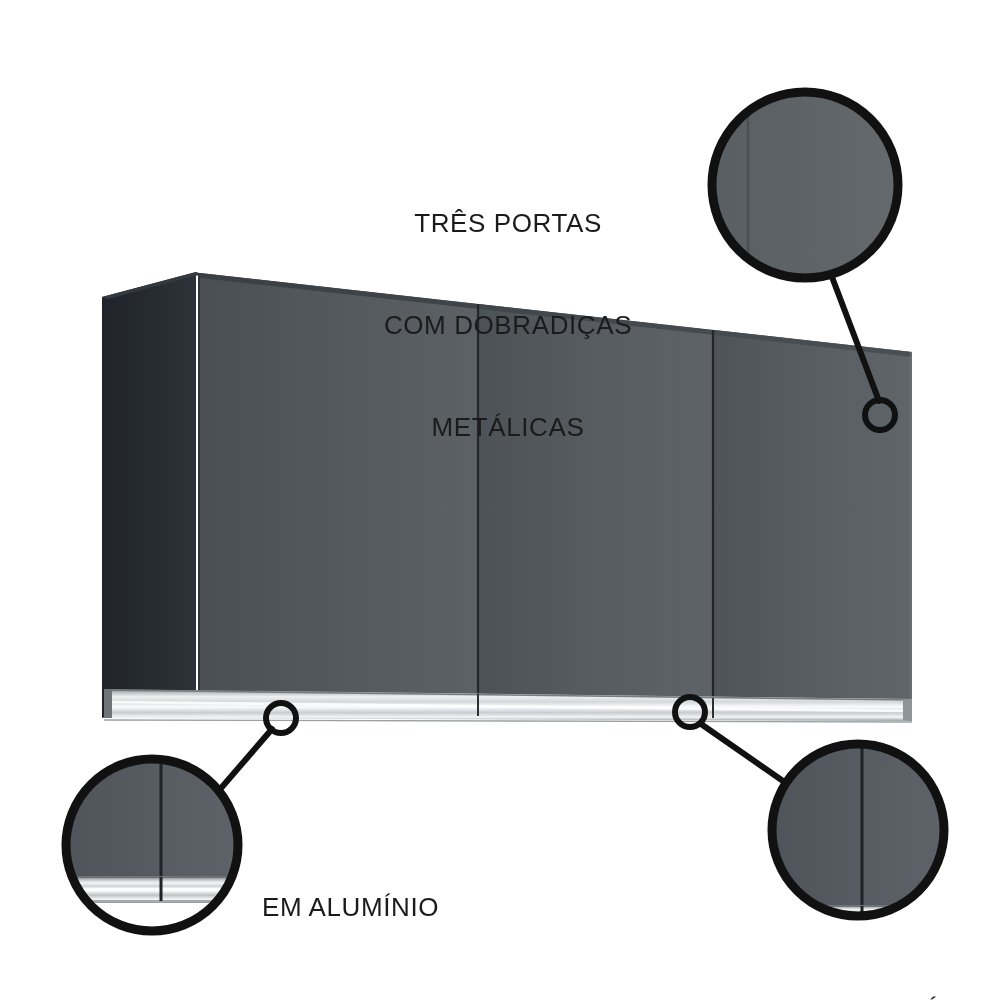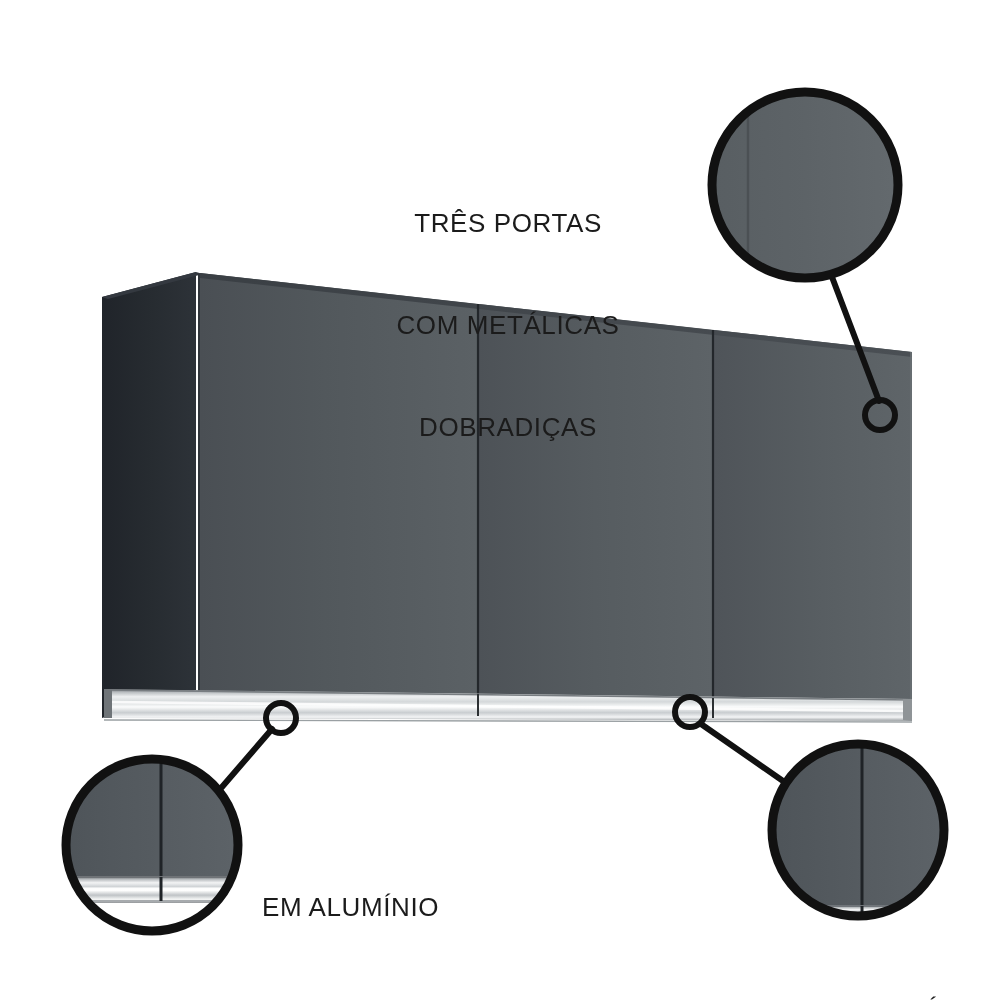--- a/index.html
+++ b/index.html
@@ -228,22 +228,22 @@
         <line x1="862" y1="906" x2="862" y2="922" stroke="#1f2327" stroke-width="3"></line>
       </g>
       <circle cx="858" cy="830" r="86" fill="none" stroke="#111111" stroke-width="9"></circle>
 
       <circle cx="690" cy="712" r="15" fill="none" stroke="#111111" stroke-width="6"></circle>
     </g>
   </svg>
 
   <div class="callout-text" id="callout-top-right-text">
     <span class="cl-line">TRÊS PORTAS</span>
-    <span class="cl-line">COM METÁLICAS</span>
-    <span class="cl-line">DOBRADIÇAS</span>
+    <span class="cl-line">COM DOBRADIÇAS</span>
+    <span class="cl-line">METÁLICAS</span>
   </div>
 
   <div class="callout-text" id="callout-bottom-left-text">
     <span class="cl-line">EM ALUMÍNIO</span>
   </div>
 
   <div class="callout-text" id="callout-bottom-right-text">
     <span class="cl-line">SUPORTA ATÉ</span>
     
   </div>

